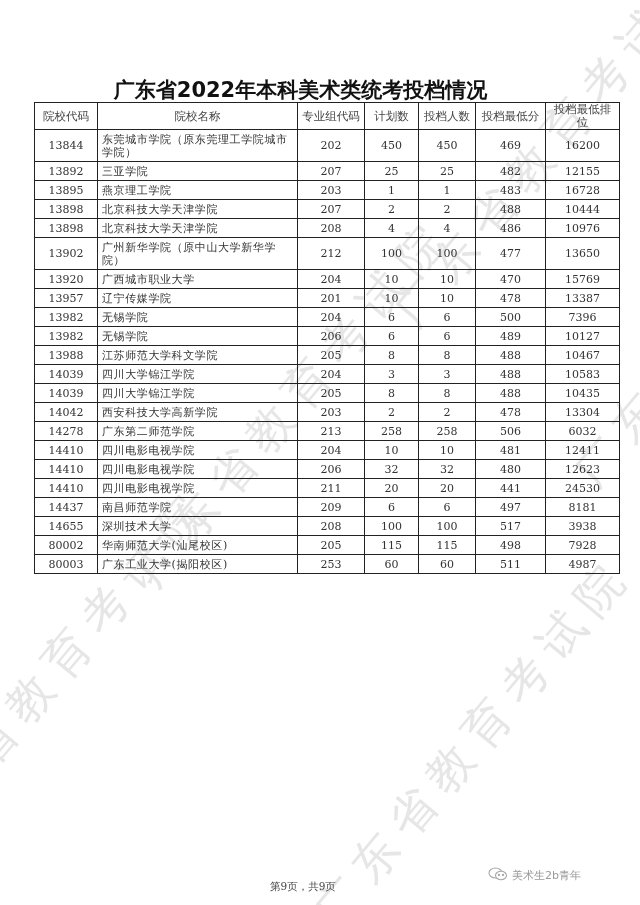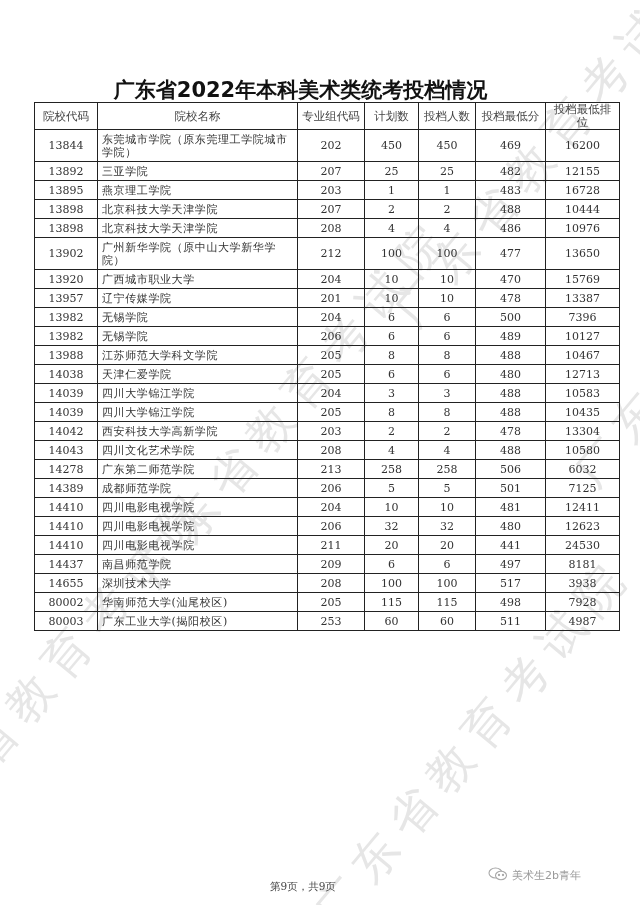--- a/index.html
+++ b/index.html
@@ -150,29 +150,20 @@
       <tr>
         <td>13988</td>
         <td class="name">江苏师范大学科文学院</td>
         <td>205</td>
         <td>8</td>
         <td>8</td>
         <td>488</td>
         <td>10467</td>
       </tr>
       <tr>
-        <td>14038</td>
-        <td class="name">天津仁爱学院</td>
-        <td>205</td>
-        <td>6</td>
-        <td>6</td>
-        <td>480</td>
-        <td>12713</td>
-      </tr>
-      <tr>
         <td>14039</td>
         <td class="name">四川大学锦江学院</td>
         <td>204</td>
         <td>3</td>
         <td>3</td>
         <td>488</td>
         <td>10583</td>
       </tr>
       <tr>
         <td>14039</td>
@@ -184,47 +175,29 @@
         <td>10435</td>
       </tr>
       <tr>
         <td>14042</td>
         <td class="name">西安科技大学高新学院</td>
         <td>203</td>
         <td>2</td>
         <td>2</td>
         <td>478</td>
         <td>13304</td>
-      </tr>
-      <tr>
-        <td>14043</td>
-        <td class="name">四川文化艺术学院</td>
-        <td>208</td>
-        <td>4</td>
-        <td>4</td>
-        <td>488</td>
-        <td>10580</td>
       </tr>
       <tr>
         <td>14278</td>
         <td class="name">广东第二师范学院</td>
         <td>213</td>
         <td>258</td>
         <td>258</td>
         <td>506</td>
         <td>6032</td>
-      </tr>
-      <tr>
-        <td>14389</td>
-        <td class="name">成都师范学院</td>
-        <td>206</td>
-        <td>5</td>
-        <td>5</td>
-        <td>501</td>
-        <td>7125</td>
       </tr>
       <tr>
         <td>14410</td>
         <td class="name">四川电影电视学院</td>
         <td>204</td>
         <td>10</td>
         <td>10</td>
         <td>481</td>
         <td>12411</td>
       </tr>

